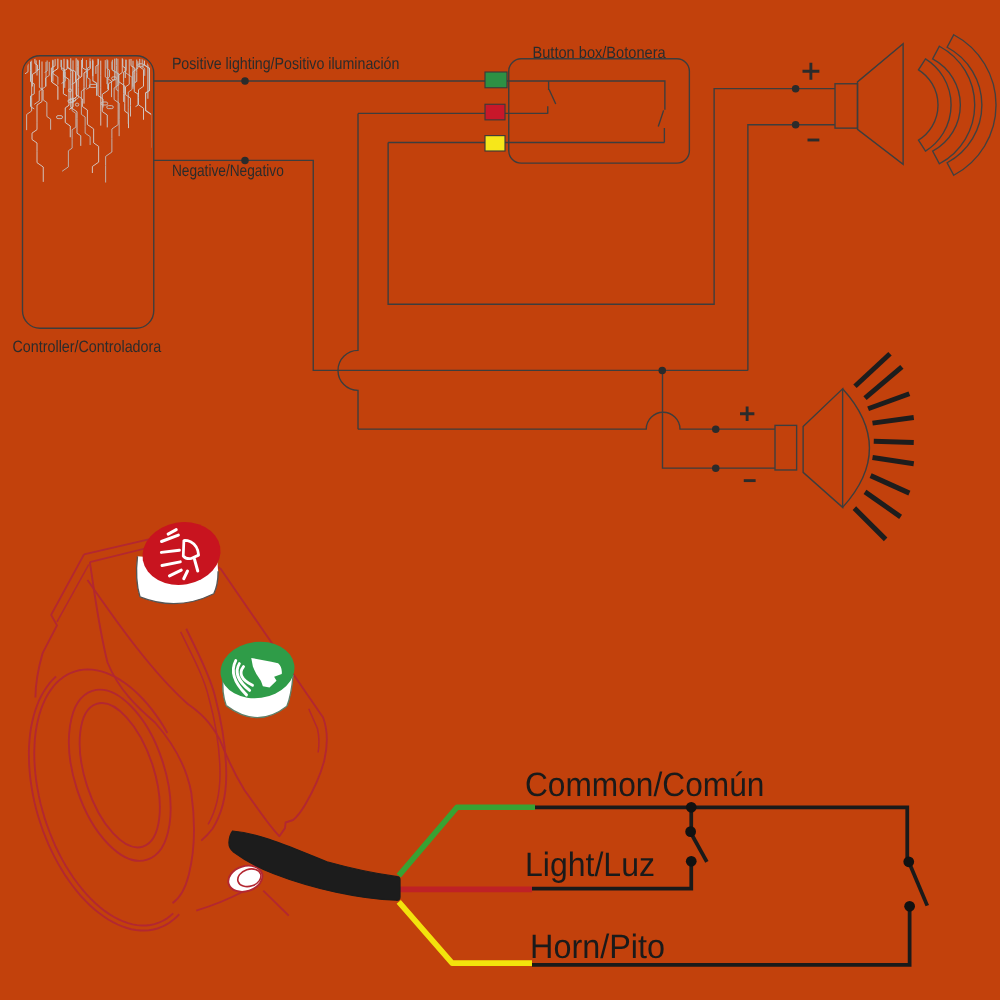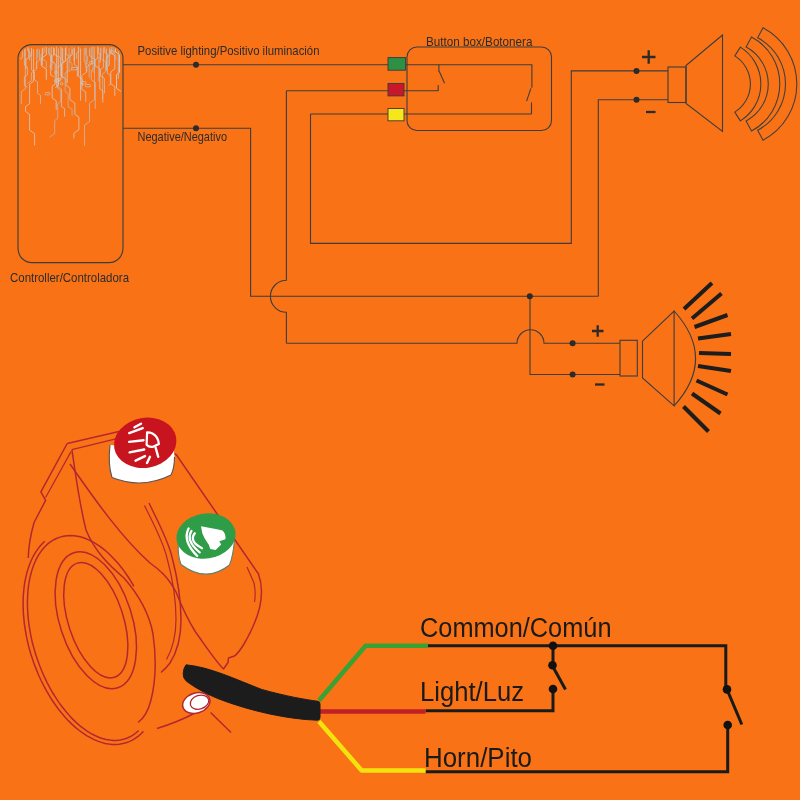--- a/index.html
+++ b/index.html
@@ -1,16 +1,16 @@
 <!DOCTYPE html>
 <html><head>
 <meta charset="utf-8">
 <style>
   html,body { margin:0; padding:0; background:#ffffff; }
-  #stage { position:relative; width:800px; height:800px; background:#f97316; overflow:hidden;
+  #stage { position:relative; width:800px; height:800px; background:#c2410c; overflow:hidden;
            font-family:"Liberation Sans", sans-serif; }
   svg { position:absolute; left:0; top:0; }
 </style>
 </head>
 <body>
 <div id="stage">
 <svg width="800" height="800" viewBox="0 0 800 800">
 
   <g stroke="#3d3d3d" stroke-width="1.1" fill="none">
 

